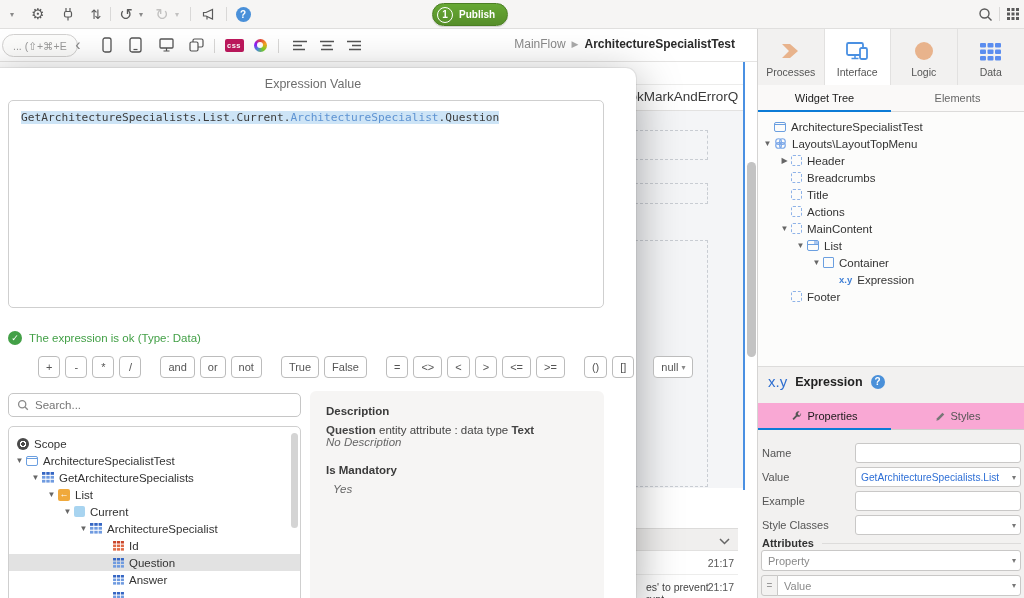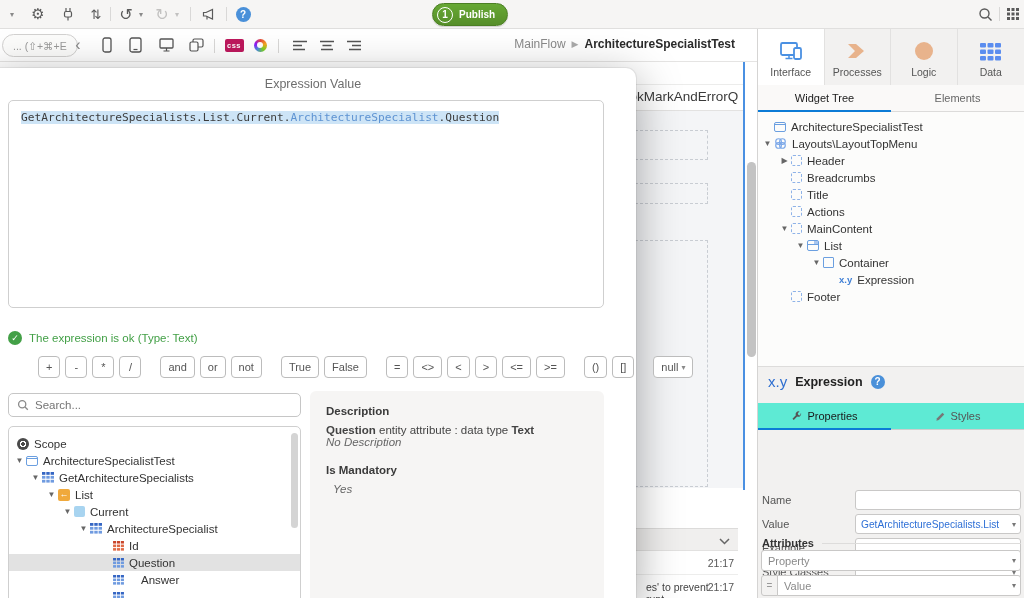--- a/index.html
+++ b/index.html
@@ -82,25 +82,25 @@
   .subtabs { position:absolute; left:0; top:56px; width:100%; height:27px; background:#faf9f8; border-bottom:1px solid #dcdbda; display:flex; }
   .subtab { width:50%; display:flex; align-items:center; justify-content:center; font-size:11px; color:#666; position:relative; cursor:pointer; }
   .subtab.active { color:#1b1b1b; }
   .subtab.active::after { content:""; position:absolute; left:0; bottom:-1px; width:100%; height:2px; background:#0c7bd6; }
   .wtree { position:absolute; left:0; top:83px; width:100%; height:254px; background:#fcfcfb; padding-top:6px; }
   .wrow { height:17px; display:flex; align-items:center; font-size:11.5px; color:#333; white-space:nowrap; cursor:default; }
   .insp-divider { position:absolute; left:0; top:337px; width:100%; height:1px; background:#dddcdb; }
   .insp-head { position:absolute; left:10px; top:344px; display:flex; align-items:center; gap:8px; }
   .xy-glyph { color:#2f6fd0; font-size:15px; }
   .insp-title { font-weight:bold; font-size:12.5px; color:#222; }
-  .ptabs { position:absolute; left:0; top:374px; width:100%; height:27px; border-bottom:1px solid #cfcecd; display:flex; background:#5eead4; }
+  .ptabs { position:absolute; left:0; top:374px; width:100%; height:27px; border-bottom:1px solid #cfcecd; display:flex; background:#f9a8d4; }
   .ptab { width:50%; display:flex; align-items:center; justify-content:center; gap:5px; font-size:11px; color:#555; position:relative; cursor:pointer; }
   .ptab.active { color:#1b1b1b; }
   .ptab.active::after { content:""; position:absolute; left:0; bottom:-1px; width:100%; height:2px; background:#0c7bd6; }
-  .frow { position:absolute; left:4px; width:259px; height:22px;margin-top:47px; }
+  .frow { position:absolute; left:4px; width:259px; height:22px; }
   .flabel { position:absolute; left:0; top:4px; font-size:11px; color:#555; }
   .finput { position:absolute; left:93px; top:0; width:166px; height:20px; border:1px solid #c9c8c7; border-radius:3px; background:#fff; font-size:10.5px; padding:0 5px; font-family:inherit; outline:none; color:#333; }
   .fselect { position:absolute; left:93px; top:0; width:166px; height:20px; border:1px solid #c9c8c7; border-radius:3px; background:#fff; display:flex; align-items:center; padding:0 14px 0 5px; cursor:pointer; }
   .fsel-caret { position:absolute; right:4px; top:5px; font-size:8px; color:#777; }
   .blue-val { color:#2e6fd6; font-size:10.2px; white-space:nowrap; overflow:hidden; }
   .attr-head { position:absolute; left:4px; top:508px; width:259px; display:flex; align-items:center; gap:8px; }
   .attr-head b { font-size:11px; color:#333; }
   .attr-line { flex:1; height:1px; background:#dddcdb; }
   .attr-select { position:absolute; left:3px; width:260px; height:21px; border:1px solid #c9c8c7; border-radius:3px; background:#fff; display:flex; align-items:center; padding:0 16px 0 6px; color:#8a8a8a; font-size:11px; cursor:pointer; }
   .eq-box { position:absolute; left:3px; width:17px; height:21px; border:1px solid #c9c8c7; border-radius:3px 0 0 3px; background:#f3f2f1; color:#999; font-size:10px; display:flex; align-items:center; justify-content:center; }
@@ -280,33 +280,33 @@
     </div>
     <div class="bp-row">
       <span class="bp-text">es' to prevent runt...</span>
       <span class="bp-time">21:17</span>
     </div>
   </div>
 </div>
 
 <div class="abs sidebar">
   <div class="mtabs">
+    <div class="mtab">
+      <svg width="22" height="20" viewBox="0 0 22 20">
+          <path d="M2 3h8l8 7-8 7H2l7-7z" fill="#e8b38c"></path>
+        </svg>
+      <span class="mtab-label">Processes</span>
+    </div>
     <div class="mtab active">
       <svg width="24" height="20" viewBox="0 0 24 20">
           <rect x="2" y="2" width="16" height="12" rx="1.5" fill="none" stroke="#4a90e2" stroke-width="1.8"></rect>
           <path d="M10 14v3M6.5 17.5h7" stroke="#4a90e2" stroke-width="1.5" fill="none"></path>
           <rect x="15" y="7" width="7" height="11" rx="1.5" fill="#fff" stroke="#4a90e2" stroke-width="1.8"></rect>
         </svg>
       <span class="mtab-label">Interface</span>
-    </div>
-    <div class="mtab">
-      <svg width="22" height="20" viewBox="0 0 22 20">
-          <path d="M2 3h8l8 7-8 7H2l7-7z" fill="#e8b38c"></path>
-        </svg>
-      <span class="mtab-label">Processes</span>
     </div>
     <div class="mtab">
       <svg width="20" height="20" viewBox="0 0 20 20">
           <circle cx="10" cy="10" r="9" fill="#e8b38c"></circle>
         </svg>
       <span class="mtab-label">Logic</span>
     </div>
     <div class="mtab">
       <svg width="21" height="18" viewBox="0 0 21 18">
           <g fill="#5b8def">
@@ -473,21 +473,21 @@
 
 <div class="abs dialog">
   <div class="dlg-title">Expression Value</div>
 
   <div class="editor">
     <span class="sel">GetArchitectureSpecialists.List.Current.</span><span class="sel entity">ArchitectureSpecialist</span><span class="sel">.Question</span>
   </div>
 
   <div class="status-row">
     <span class="ok-circle">✓</span>
-    <span class="ok-text">The expression is ok (Type: Text)</span>
+    <span class="ok-text">The expression is ok (Type: Data)</span>
   </div>
 
   <div class="ops">
     <button class="op">+</button>
     <button class="op">-</button>
     <button class="op">*</button>
     <button class="op">/</button>
     <button class="op gap">and</button>
     <button class="op">or</button>
     <button class="op">not</button>
@@ -612,21 +612,21 @@
               <rect x="4.3" y="3.9" width="3.4" height="2.8"></rect>
               <rect x="8.6" y="3.9" width="3.4" height="2.8"></rect>
               <rect x="0" y="7.8" width="3.4" height="2.8"></rect>
               <rect x="4.3" y="7.8" width="3.4" height="2.8"></rect>
               <rect x="8.6" y="7.8" width="3.4" height="2.8"></rect>
             </g>
           </svg>
       </span>
       <span>Question</span>
     </div>
-    <div class="srow" style="padding-left:104px;gap:12px;">
+    <div class="srow" style="padding-left:104px;">
       <span class="ticon">
         <svg width="11" height="10" viewBox="0 0 12 11">
             <g fill="#6f9be0">
               <rect x="0" y="0" width="3.4" height="2.8" fill="#3566c4"></rect>
               <rect x="4.3" y="0" width="3.4" height="2.8" fill="#3566c4"></rect>
               <rect x="8.6" y="0" width="3.4" height="2.8" fill="#3566c4"></rect>
               <rect x="0" y="3.9" width="3.4" height="2.8"></rect>
               <rect x="4.3" y="3.9" width="3.4" height="2.8"></rect>
               <rect x="8.6" y="3.9" width="3.4" height="2.8"></rect>
               <rect x="0" y="7.8" width="3.4" height="2.8"></rect>

